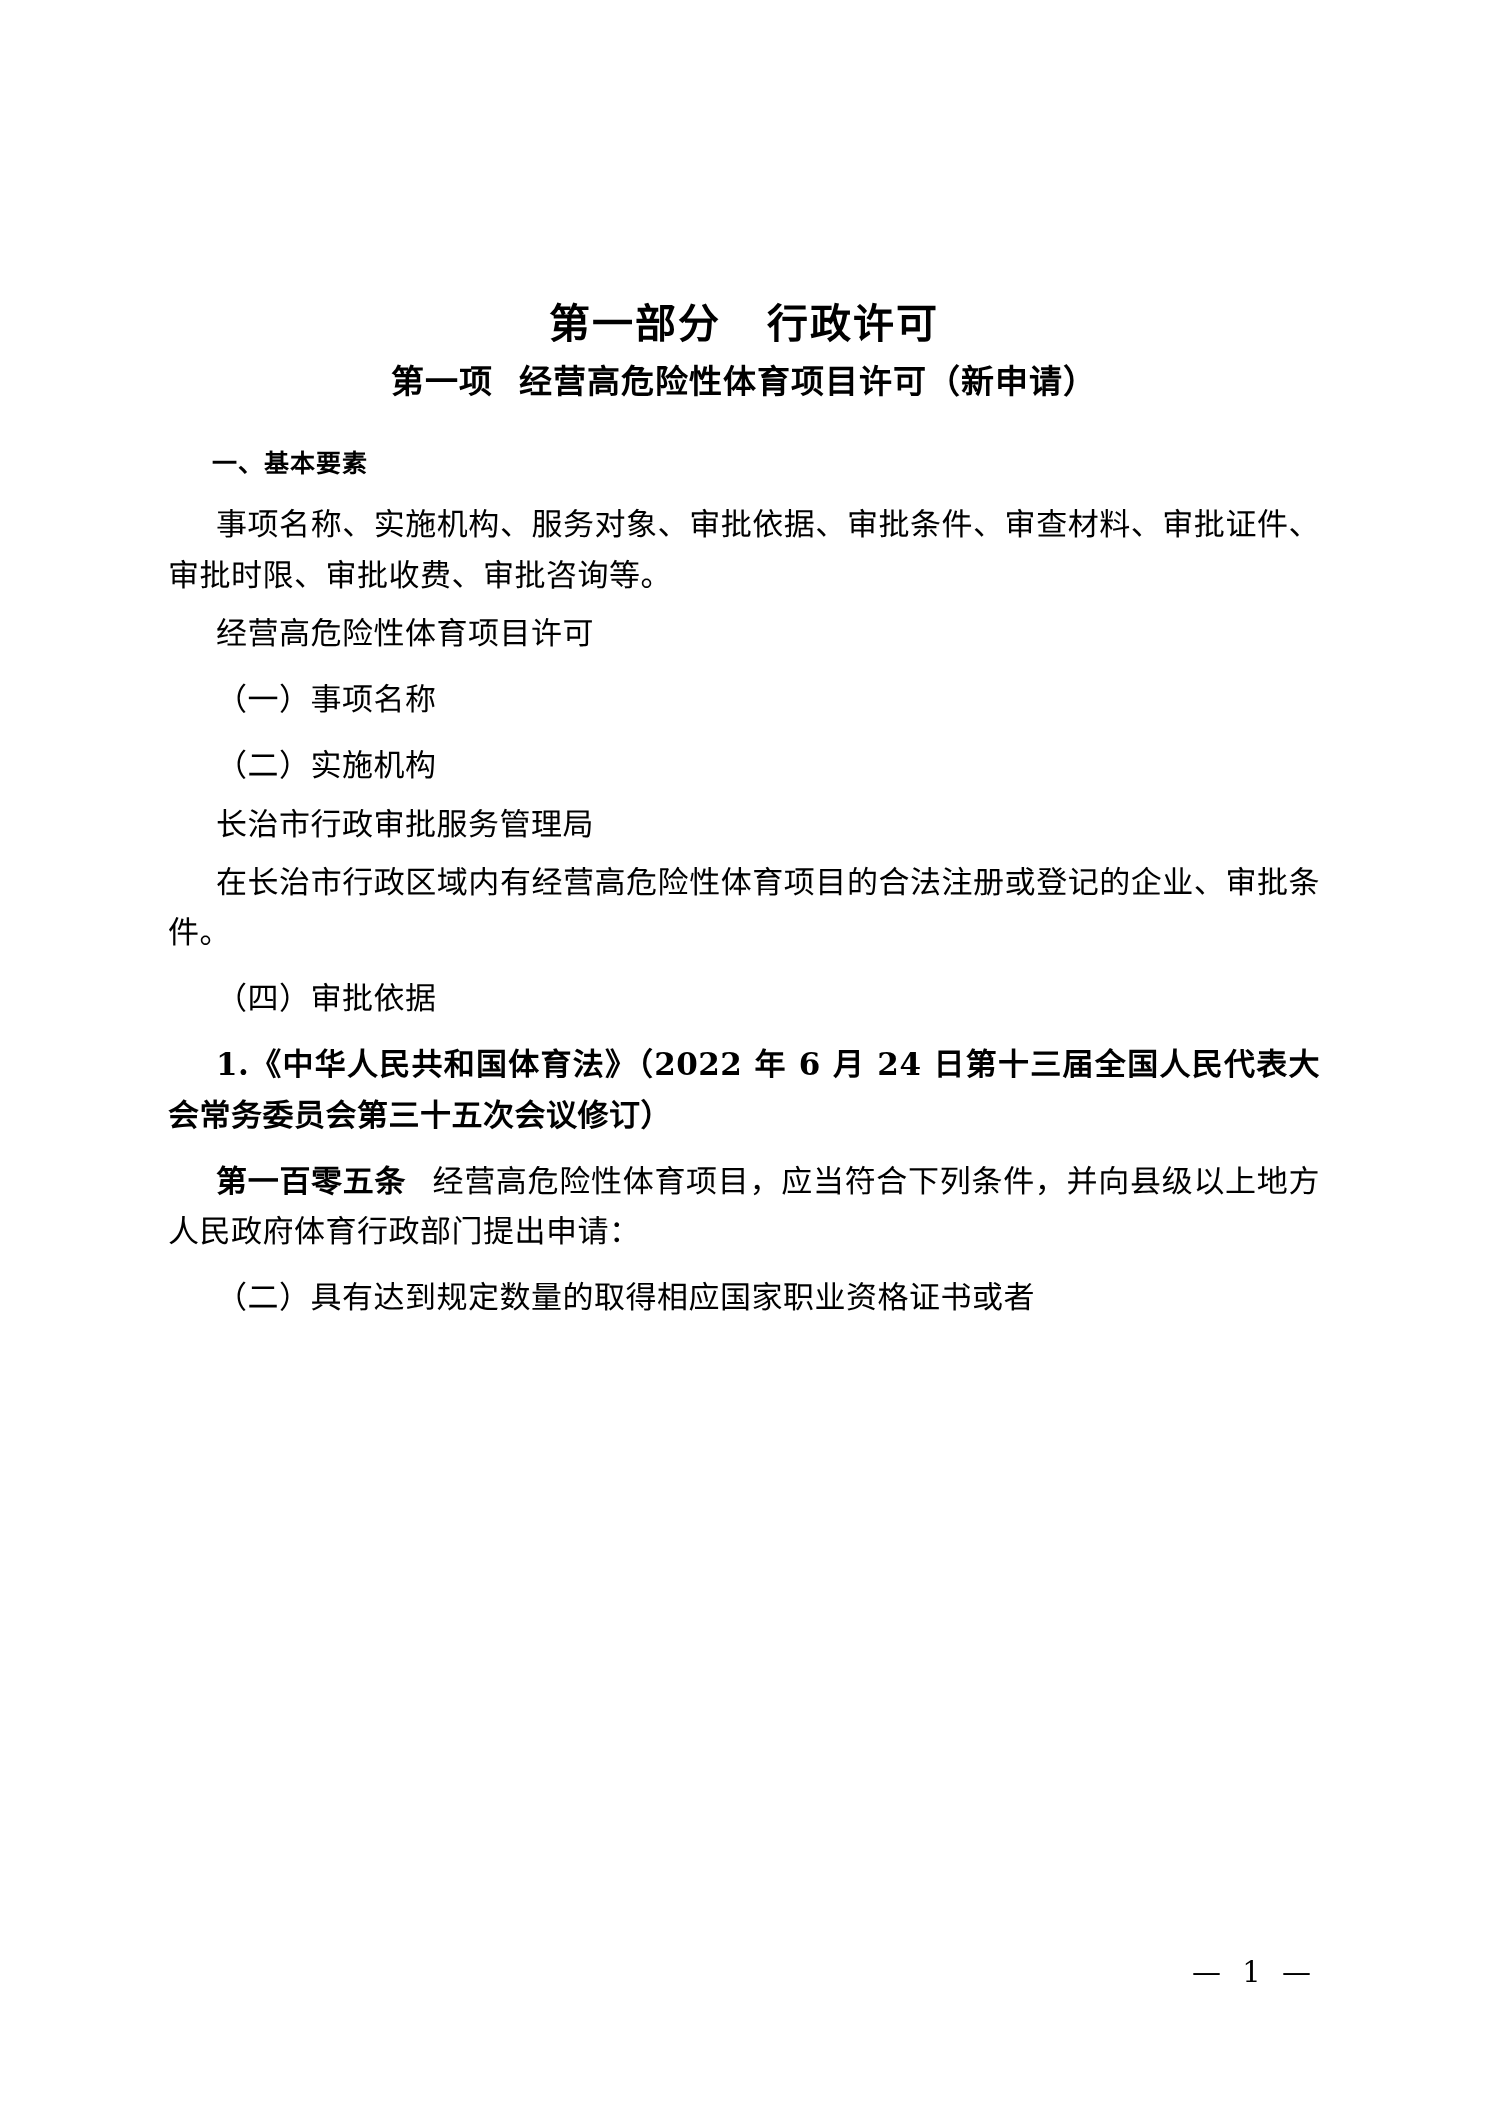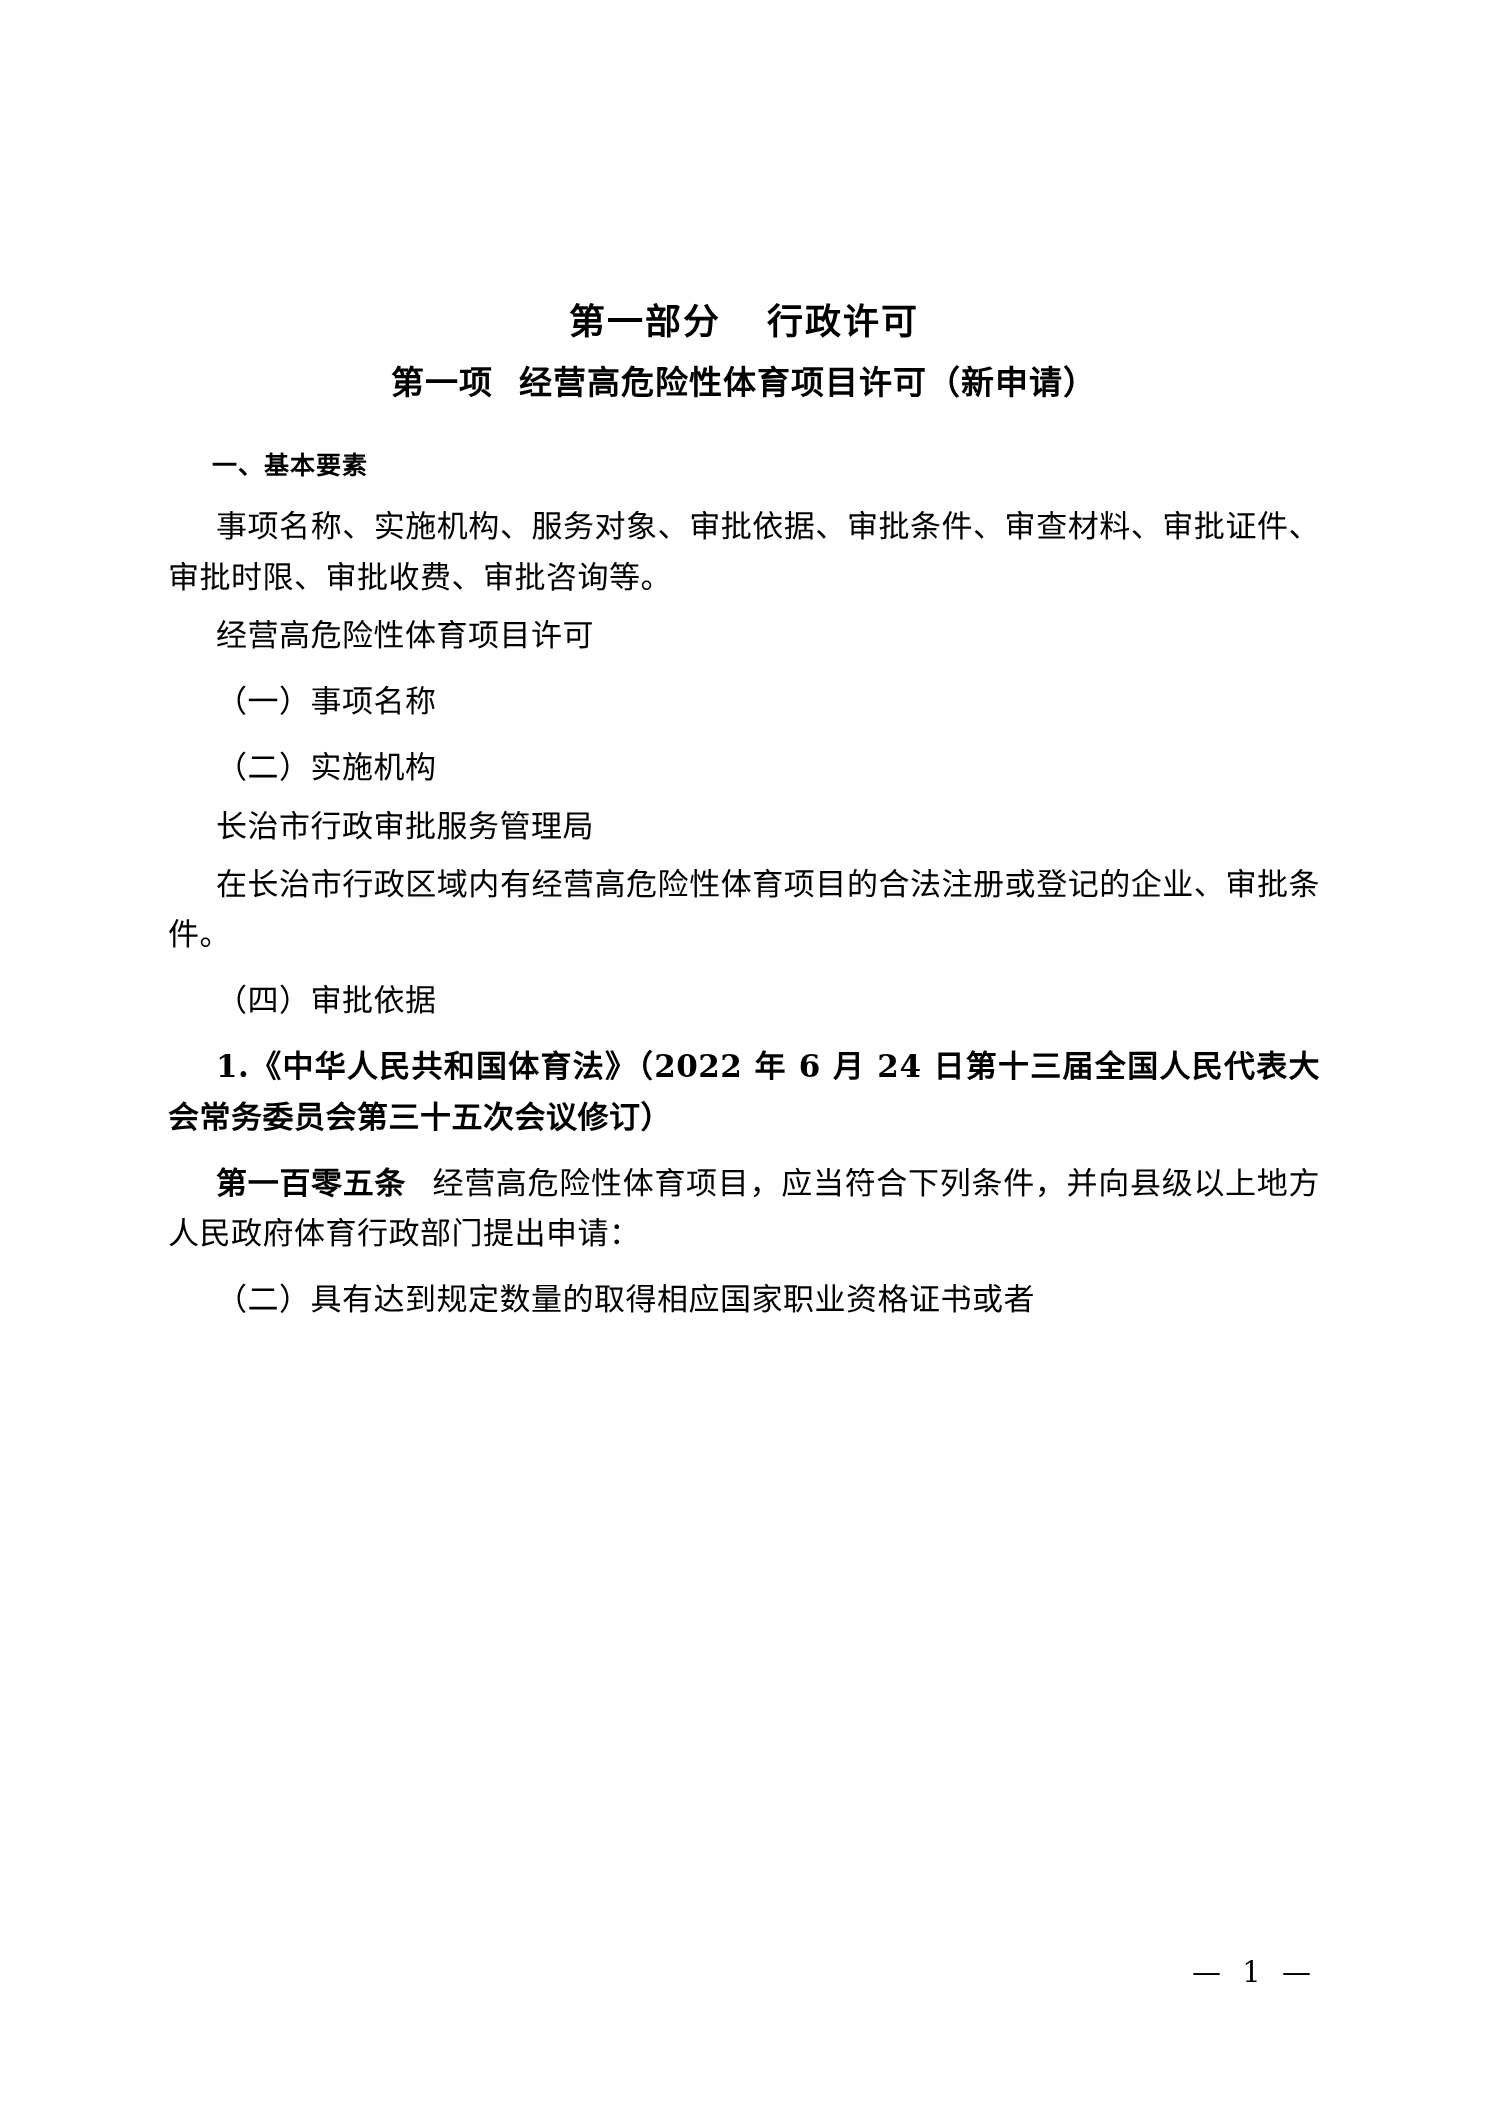--- a/index.html
+++ b/index.html
@@ -22,38 +22,37 @@
     position: absolute;
     left: 168px;
     top: 0;
     width: 1152px;
   }
 
   .doc-title {
     text-align: center;
     font-family: "DejaVu Serif", "Liberation Serif", serif;
     font-weight: bold;
-    font-size: 36px;
+    font-size: 41px;
     letter-spacing: 2px;
     margin-top: 300px;
-    margin-bottom: 16px;
+    margin-bottom: 8px;
     line-height: 1.2;
   }
   .doc-title .gap {
     display: inline-block;
     width: 46px;
   }
 
   .section-title {
     text-align: center;
     font-weight: bold;
     font-size: 33px;
     letter-spacing: 1px;
     line-height: 1.5;
-    font-family: Liberation Serif, serif;
   }
   .section-title .gap {
     display: inline-block;
     width: 26px;
   }
 
   .heading {
     font-weight: bold;
     font-size: 25px;
     margin-top: 38px;

